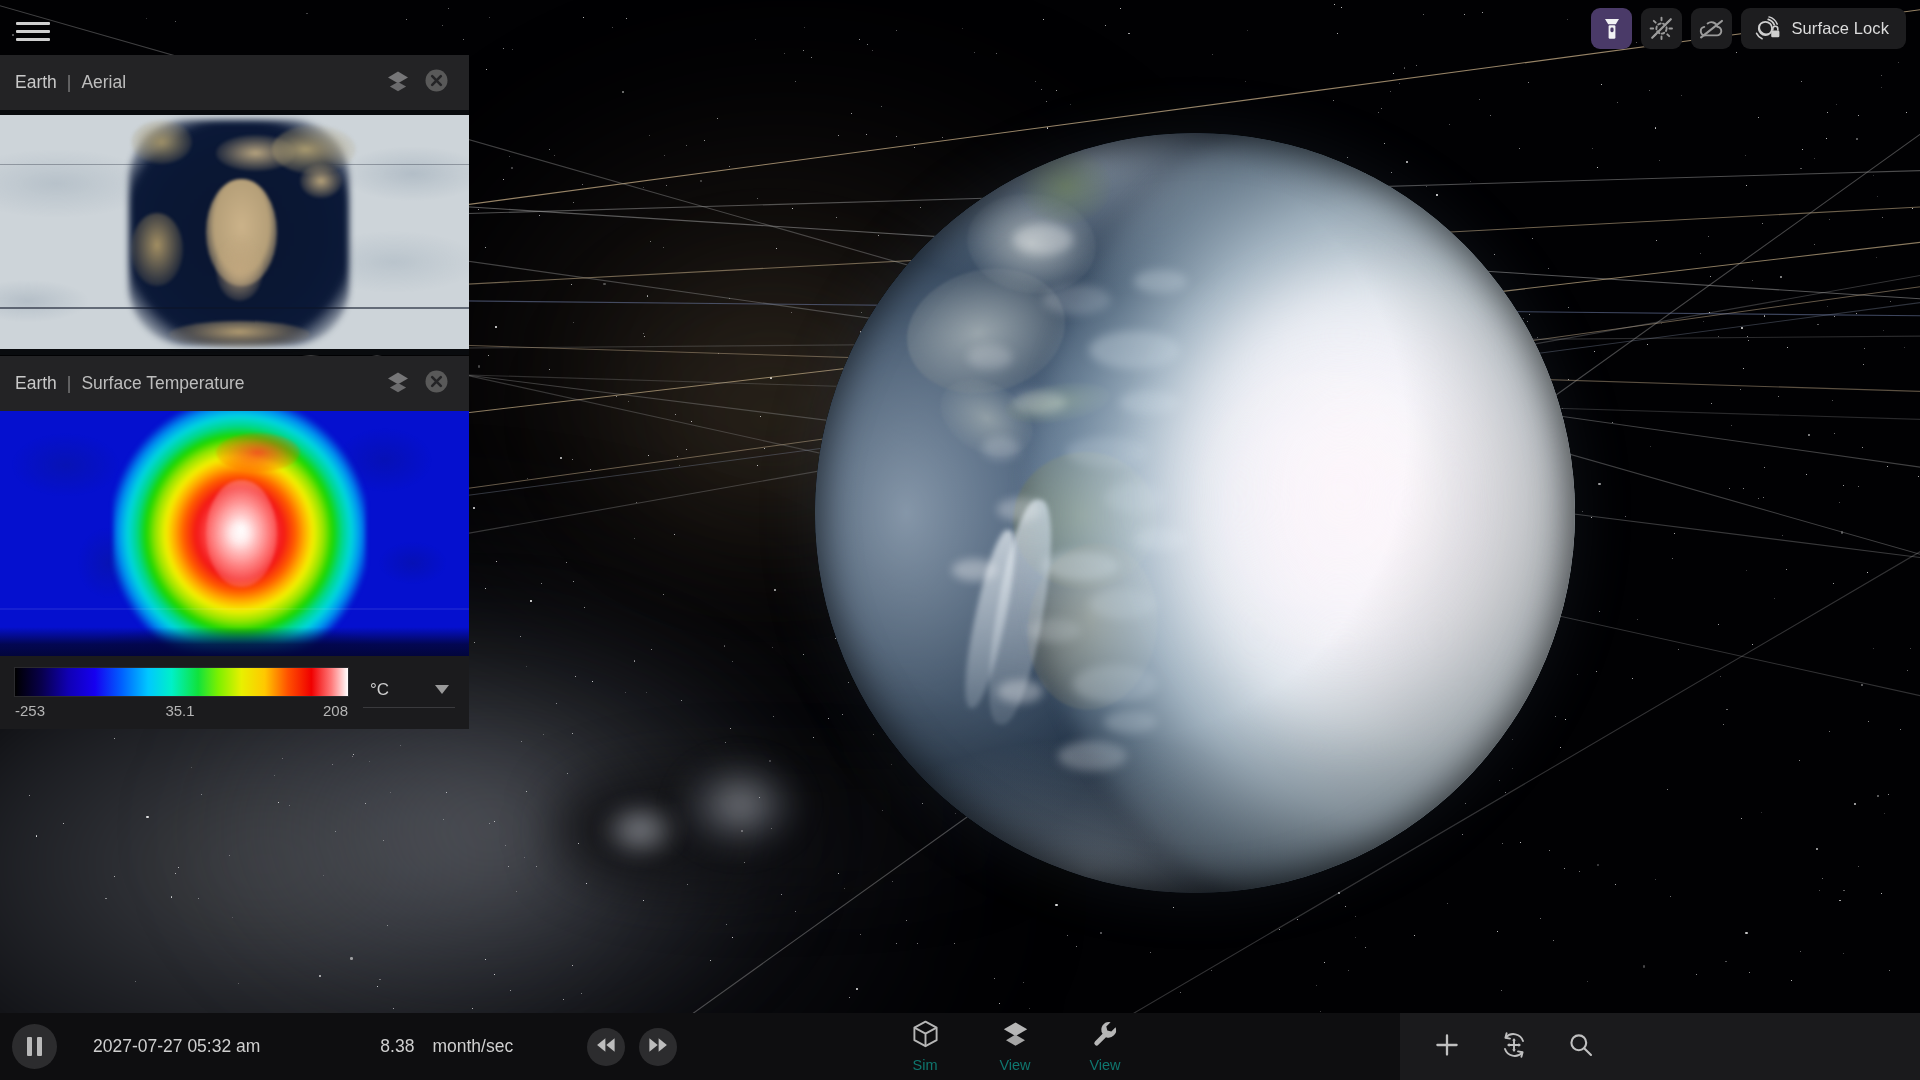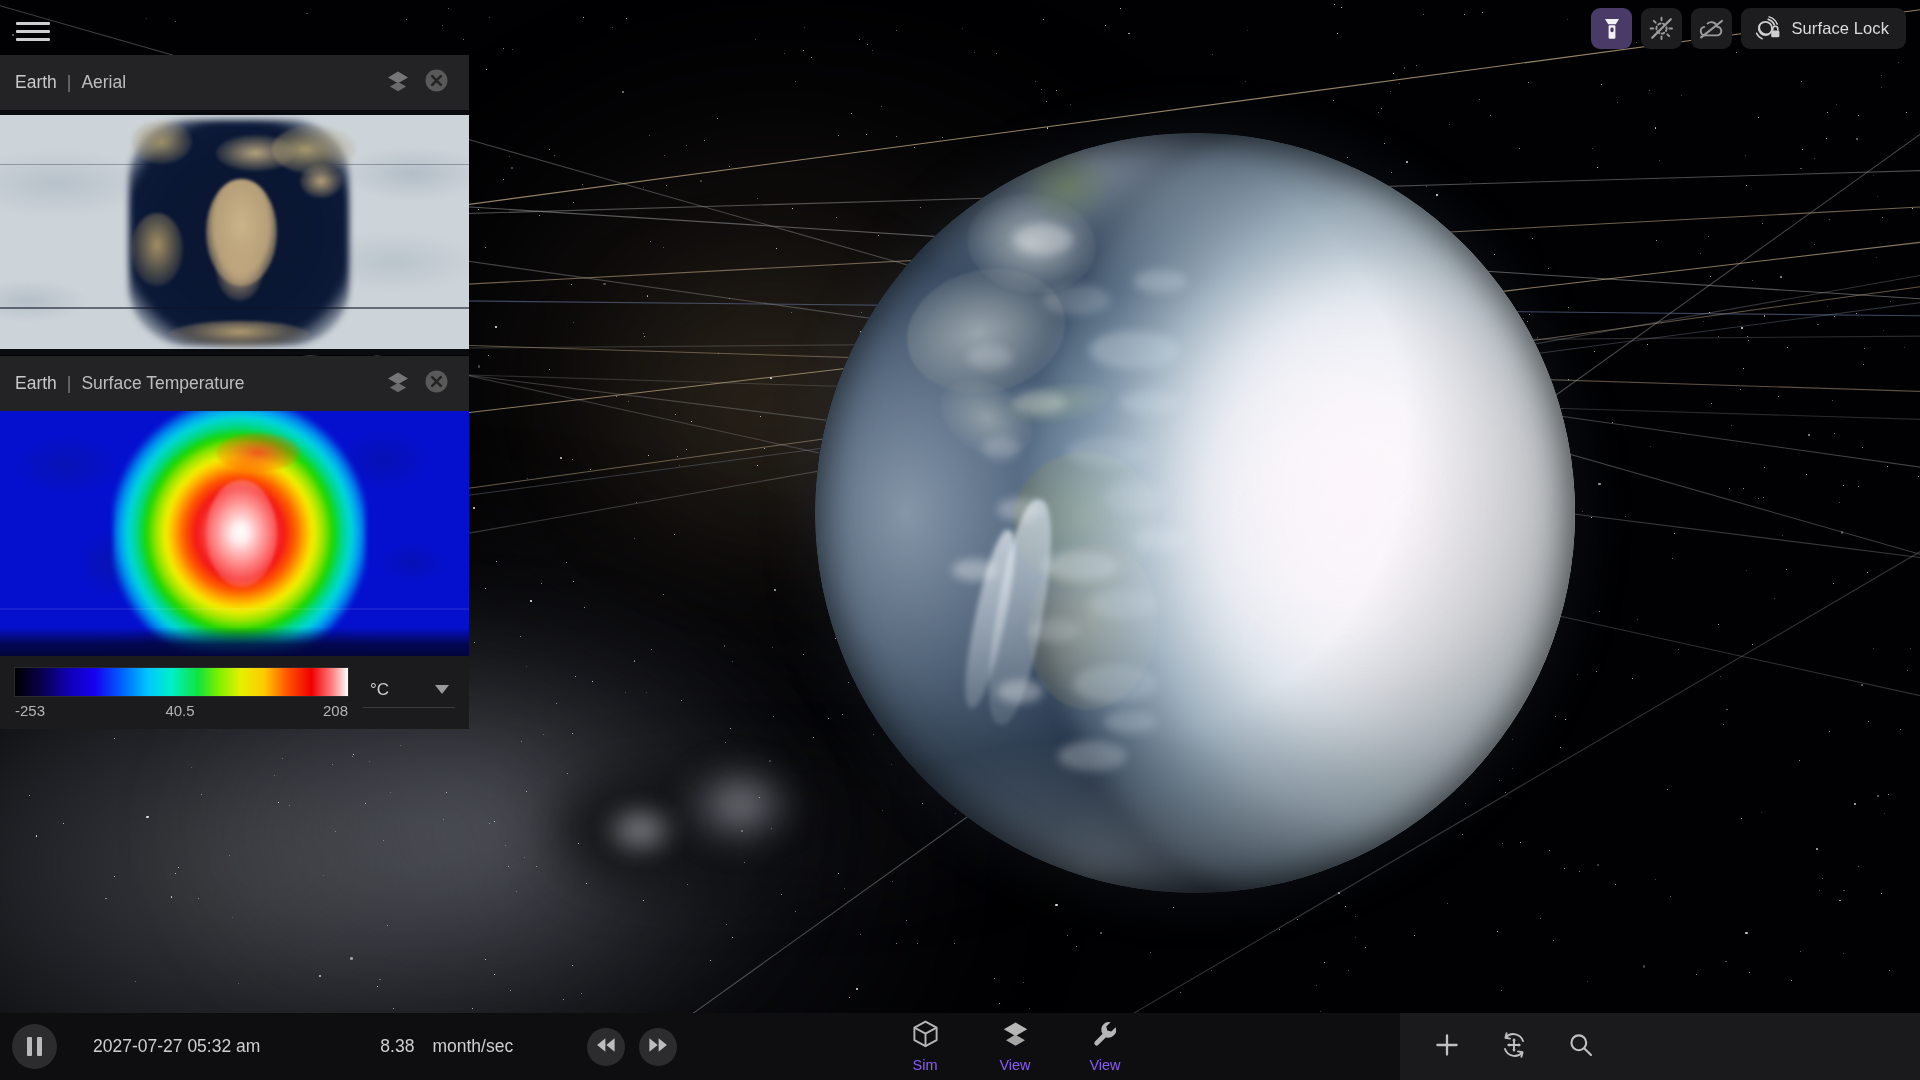--- a/index.html
+++ b/index.html
@@ -326,21 +326,21 @@
   .bb-unit  { font-size:17.5px; color:#cfcfcf; margin-left:18px; }
   .bb-seek { display:flex; gap:14px; margin-left:74px; }
   .seek-btn { width:38px; height:38px; }
 
   .bb-center { position:absolute; left:880px; display:flex; gap:0; }
   .mode-btn {
     width:90px; height:67px;
     display:flex; flex-direction:column; align-items:center; justify-content:center; gap:5px;
     cursor:pointer;
   }
-  .mode-btn .mlabel { font-size:14.5px; color:#8b5cf6; }
+  .mode-btn .mlabel { font-size:14.5px; color:#0f766e; }
 
   .bb-right {
     position:absolute; left:1400px; width:552px; height:67px;
     background:#1a1a1c;
     display:flex; align-items:center; padding-left:24px; gap:22px;
   }
   .rbtn { width:45px; height:45px; border-radius:50%; display:flex; align-items:center; justify-content:center; cursor:pointer; }
 </style>
 </head>
 <body>
@@ -1033,21 +1033,21 @@
       <div class="temp-afr"></div>
       <div class="temp-eur"></div>
       <div class="temp-eqline"></div>
       <div class="temp-dark"></div>
     </div>
     <div class="legend">
       <div class="legend-left">
         <div class="legend-bar"></div>
         <div class="legend-ticks">
           <span>-253</span>
-          <span>40.5</span>
+          <span>35.1</span>
           <span>208</span>
         </div>
       </div>
       <div class="unit-select">
         <span class="u-val">°C</span>
         <span class="caret"></span>
       </div>
     </div>
   </div>
 </div>

